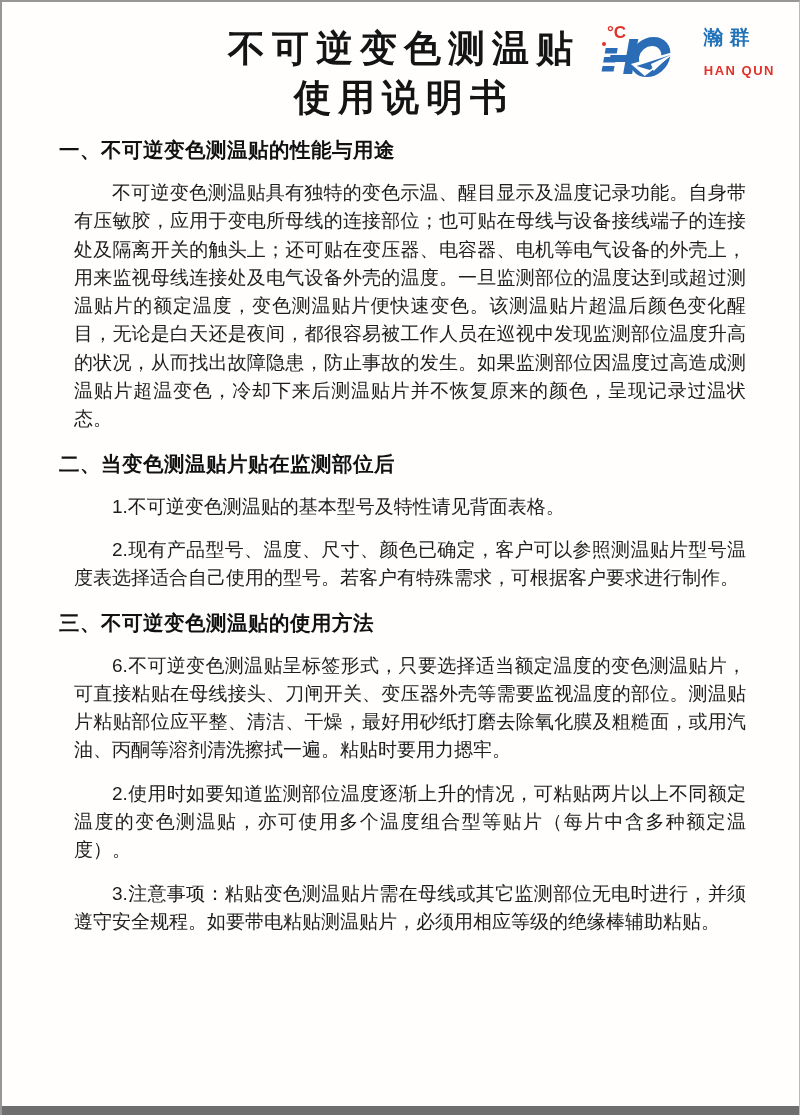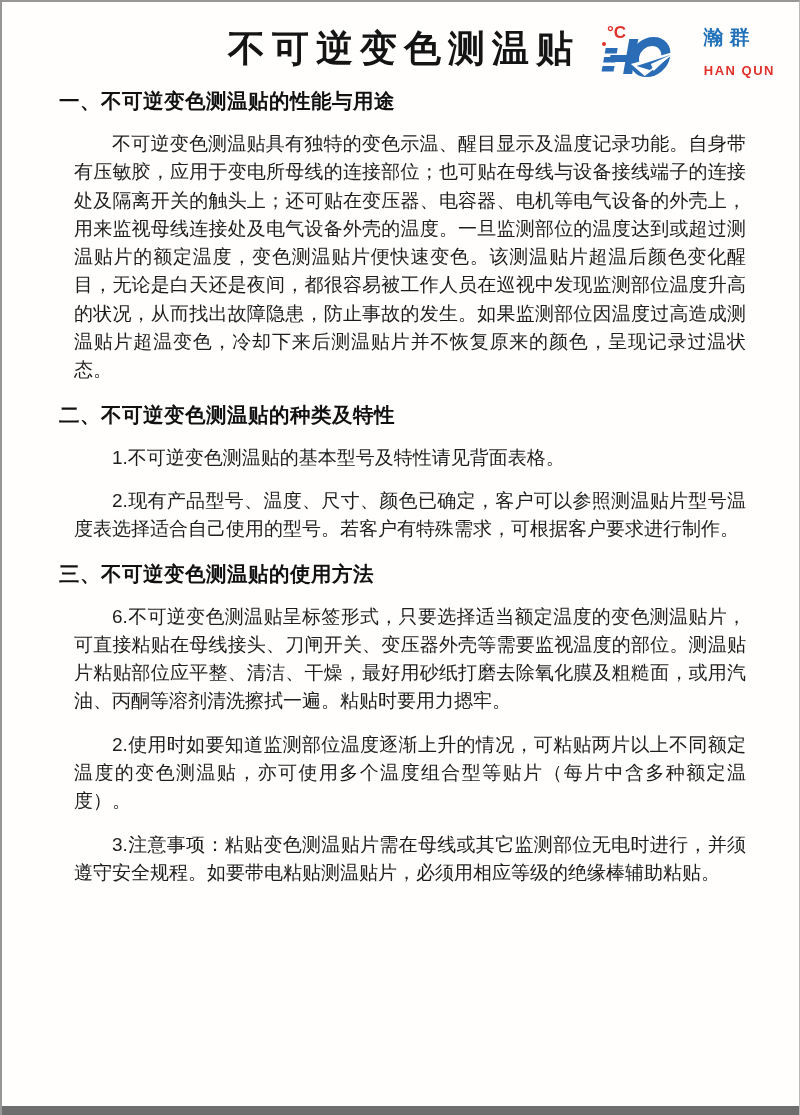--- a/index.html
+++ b/index.html
@@ -95,31 +95,32 @@
       <circle cx="9" cy="26" r="2" fill="#e0322a"></circle>
     </svg>
     <div class="logo-text">
       <div class="logo-cn">瀚群</div>
       <div class="logo-en">HAN QUN</div>
     </div>
   </div>
 
   <header class="title-block">
     <div class="title-line">不可逆变色测温贴</div>
+    <div class="title-line">使用说明书</div>
   </header>
 
   <main>
 
     <section>
       <h2>一、不可逆变色测温贴的性能与用途</h2>
       <p>不可逆变色测温贴具有独特的变色示温、醒目显示及温度记录功能。自身带有压敏胶，应用于变电所母线的连接部位；也可贴在母线与设备接线端子的连接处及隔离开关的触头上；还可贴在变压器、电容器、电机等电气设备的外壳上，用来监视母线连接处及电气设备外壳的温度。一旦监测部位的温度达到或超过测温贴片的额定温度，变色测温贴片便快速变色。该测温贴片超温后颜色变化醒目，无论是白天还是夜间，都很容易被工作人员在巡视中发现监测部位温度升高的状况，从而找出故障隐患，防止事故的发生。如果监测部位因温度过高造成测温贴片超温变色，冷却下来后测温贴片并不恢复原来的颜色，呈现记录过温状态。</p>
     </section>
 
     <section>
-      <h2>二、不可逆变色测温贴的种类及特性</h2>
+      <h2>二、当变色测温贴片贴在监测部位后</h2>
       <p>1.不可逆变色测温贴的基本型号及特性请见背面表格。</p>
       <p>2.现有产品型号、温度、尺寸、颜色已确定，客户可以参照测温贴片型号温度表选择适合自己使用的型号。若客户有特殊需求，可根据客户要求进行制作。</p>
     </section>
 
     <section>
       <h2>三、不可逆变色测温贴的使用方法</h2>
       <p>6.不可逆变色测温贴呈标签形式，只要选择适当额定温度的变色测温贴片，可直接粘贴在母线接头、刀闸开关、变压器外壳等需要监视温度的部位。测温贴片粘贴部位应平整、清洁、干燥，最好用砂纸打磨去除氧化膜及粗糙面，或用汽油、丙酮等溶剂清洗擦拭一遍。粘贴时要用力摁牢。</p>
       <p>2.使用时如要知道监测部位温度逐渐上升的情况，可粘贴两片以上不同额定温度的变色测温贴，亦可使用多个温度组合型等贴片（每片中含多种额定温度）。</p>
       <p>3.注意事项：粘贴变色测温贴片需在母线或其它监测部位无电时进行，并须遵守安全规程。如要带电粘贴测温贴片，必须用相应等级的绝缘棒辅助粘贴。</p>
     </section>

